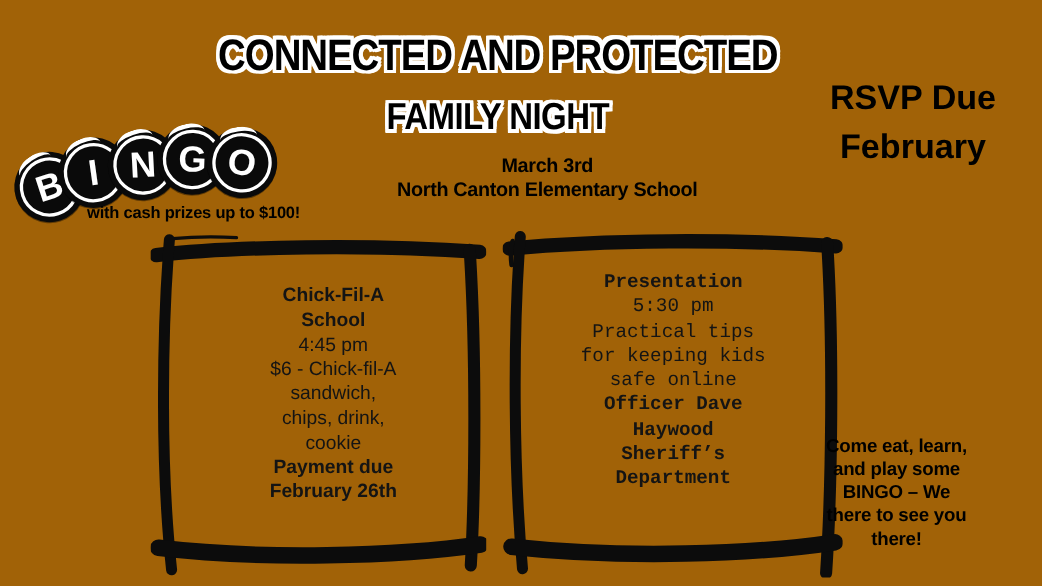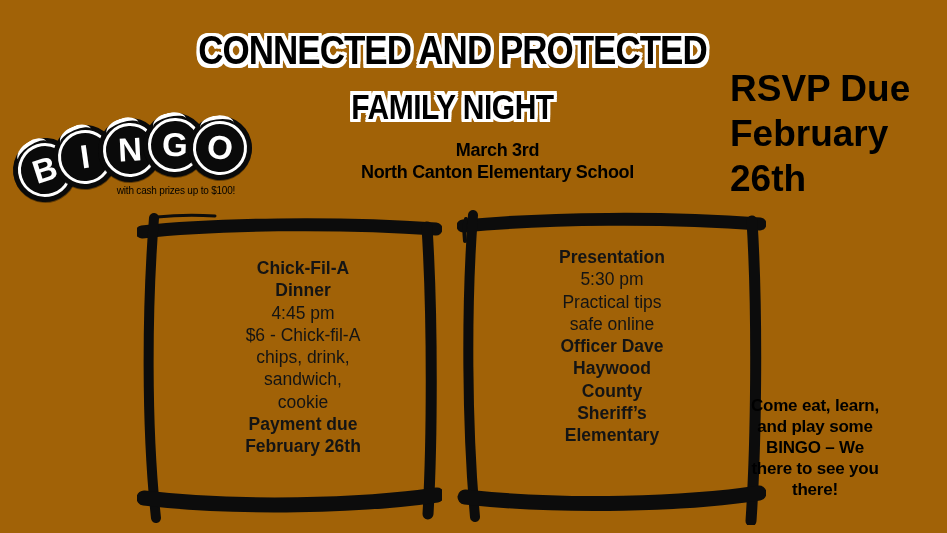--- a/index.html
+++ b/index.html
@@ -19,73 +19,72 @@
       -3px -3px 0 #fff, 3px -3px 0 #fff, -3px 3px 0 #fff, 3px 3px 0 #fff,
       -3px 0 0 #fff, 3px 0 0 #fff, 0 -3px 0 #fff, 0 3px 0 #fff,
       -2px -3px 0 #fff, 2px 3px 0 #fff, -3px 2px 0 #fff, 3px -2px 0 #fff;
   }
   .title1 { top:28px; font-size:35px; letter-spacing:-1px; }
   .title2 { top:88px; font-size:30px; letter-spacing:-0.5px; }
   .date-block { top:139px; left:0; width:905px; text-align:center;
     font-size:18px; font-weight:700; letter-spacing:-0.3px; line-height:22px;margin-left:45px; }
 
   
-  .rsvp { top:66px; left:730px; width:200px; 
-    font-size:37px; font-weight:700; line-height:45px; color:#000; }
+  .rsvp { top:66px; left:730px; width:200px; text-align:center;
+    font-size:31px; font-weight:700; line-height:45px; color:#000; }
 
   
   .bingo-logo { top:95px; left:0; width:285px; height:125px; }
   .ball { position:absolute; width:64px; height:64px; border-radius:50%;
     background:#0a0a0a; box-shadow:0 1px 0 rgba(0,0,0,.4); }
   .ball::before { content:""; position:absolute; inset:5px;
     border:3px solid #fff; border-radius:50%; }
   .ball::after { content:""; position:absolute; top:0; left:9px;
     width:34px; height:16px; border-radius:50%;
     border-top:4px solid #fff; transform:rotate(-16deg); }
   .ball .letter { position:absolute; inset:0; display:flex;
     align-items:center; justify-content:center;
     color:#fff; font-size:33px; font-weight:700; }
   .ball-b { left:13px; top:43px; transform:rotate(-18deg); }
   .ball-i { left:53px; top:30px; transform:rotate(-8deg); }
   .ball-n { left:98px; top:23px; transform:rotate(-3deg); }
   .ball-g { left:143px; top:18px; transform:rotate(2deg); }
   .ball-o { left:188px; top:21px; transform:rotate(8deg); }
   .bingo-tagline { position:absolute; top:90px; left:70px; width:212px;
-    text-align:center; font-size:10px; font-weight:400; letter-spacing:-0.2px; }
+    text-align:center; font-size:15px; font-weight:700; letter-spacing:-0.2px; }
 
   
   .frame { position:absolute; }
   .frame path { fill:none; stroke:#0c0c0c; stroke-linecap:round; }
 
   
   .boxtext { text-align:center; color:#141414; font-size:17.5px; line-height:22.3px; }
   .boxtext .b { font-weight:700; }
   .dinner-text { top:257px; left:164px; width:278px; }
-  .pres-text { top:246px; left:472px; width:280px; }
+  .pres-text { top:246px; left:472px; width:280px;font-family:Liberation Mono, monospace; }
 
   
   .closing { top:395px; left:724px; width:182px; text-align:center;
     font-size:17px; font-weight:700; line-height:21px; letter-spacing:-0.2px; }
 </style>
 </head>
 <body>
 
 <div class="stage">
 
   <div class="abs title1">CONNECTED AND PROTECTED</div>
   <div class="abs title2">FAMILY NIGHT</div>
   <div class="abs date-block">
     <div>March 3rd</div>
     <div>North Canton Elementary School</div>
   </div>
 
   <div class="abs rsvp">
     <div>RSVP Due</div>
     <div>February</div>
-    <div>26th</div>
   </div>
 
   <div class="abs bingo-logo">
     <div class="ball ball-b">
       <span class="letter">B</span>
     </div>
     <div class="ball ball-i">
       <span class="letter">I</span>
     </div>
     <div class="ball ball-n">
@@ -111,40 +110,40 @@
   <svg class="frame" style="left:457px; top:207px;" width="309" height="318" viewBox="0 0 309 318">
     <path d="M6 19 C 90 11, 210 10, 303 17" stroke-width="13"></path>
     <path d="M16 8 C 9 100, 10 220, 18 310" stroke-width="10"></path>
     <path d="M295 14 C 301 110, 299 240, 294 314" stroke-width="11"></path>
     <path d="M8 290 C 110 301, 230 297, 302 286" stroke-width="15"></path>
     <path d="M8 34 C 7 25, 7 18, 9 12" stroke-width="4"></path>
   </svg>
 
   <div class="abs boxtext dinner-text">
     <div class="b">Chick-Fil-A</div>
-    <div class="b">Dinner</div>
+    <div class="b">School</div>
     <div>4:45 pm</div>
     <div>$6 - Chick-fil-A</div>
+    <div>sandwich,</div>
     <div>chips, drink,</div>
-    <div>sandwich,</div>
     <div>cookie</div>
     <div class="b">Payment due</div>
     <div class="b">February 26th</div>
   </div>
 
   <div class="abs boxtext pres-text">
     <div class="b">Presentation</div>
     <div>5:30 pm</div>
     <div>Practical tips</div>
+    <div>for keeping kids</div>
     <div>safe online</div>
     <div class="b">Officer Dave</div>
     <div class="b">Haywood</div>
-    <div class="b">County</div>
     <div class="b">Sheriff’s</div>
-    <div class="b">Elementary</div>
+    <div class="b">Department</div>
   </div>
 
   <div class="abs closing">
     <div>Come eat, learn,</div>
     <div>and play some</div>
     <div>BINGO – We</div>
     <div>there to see you</div>
     <div>there!</div>
   </div>
 

